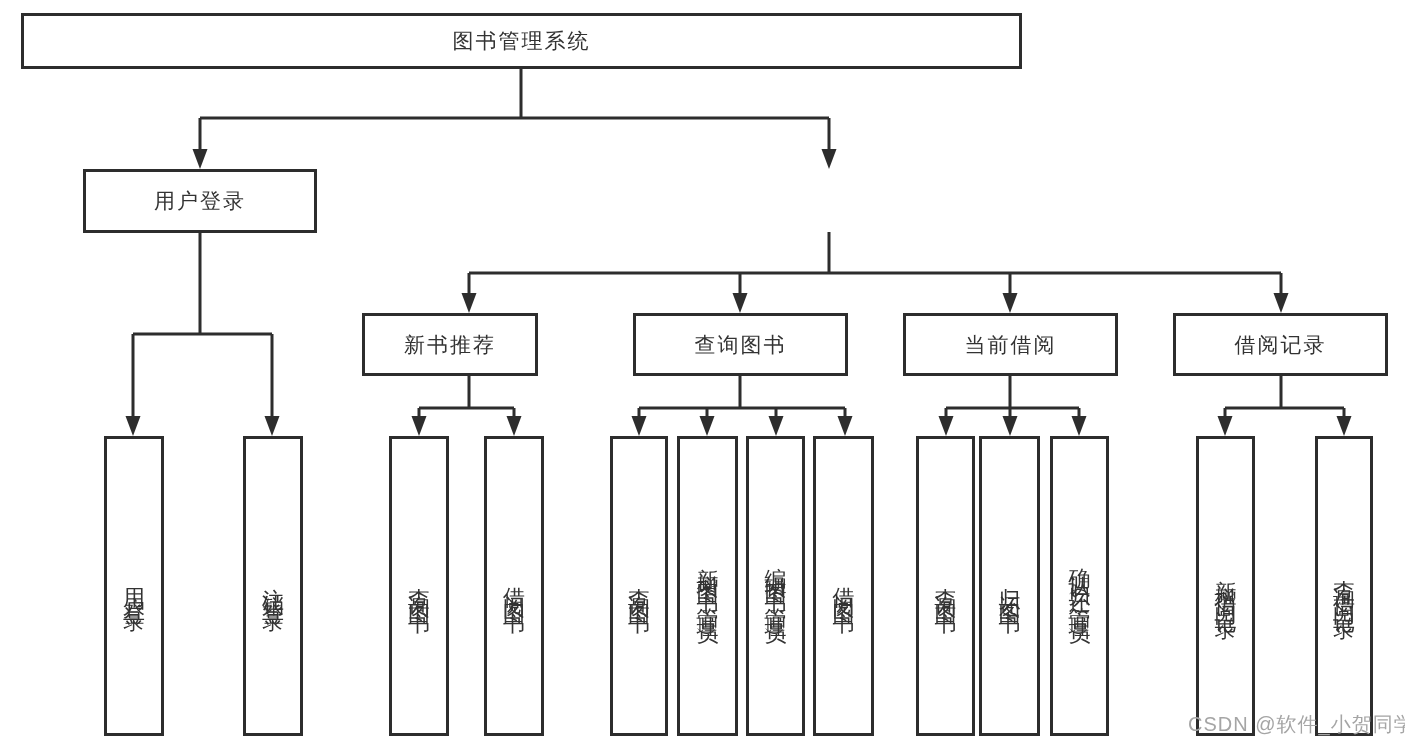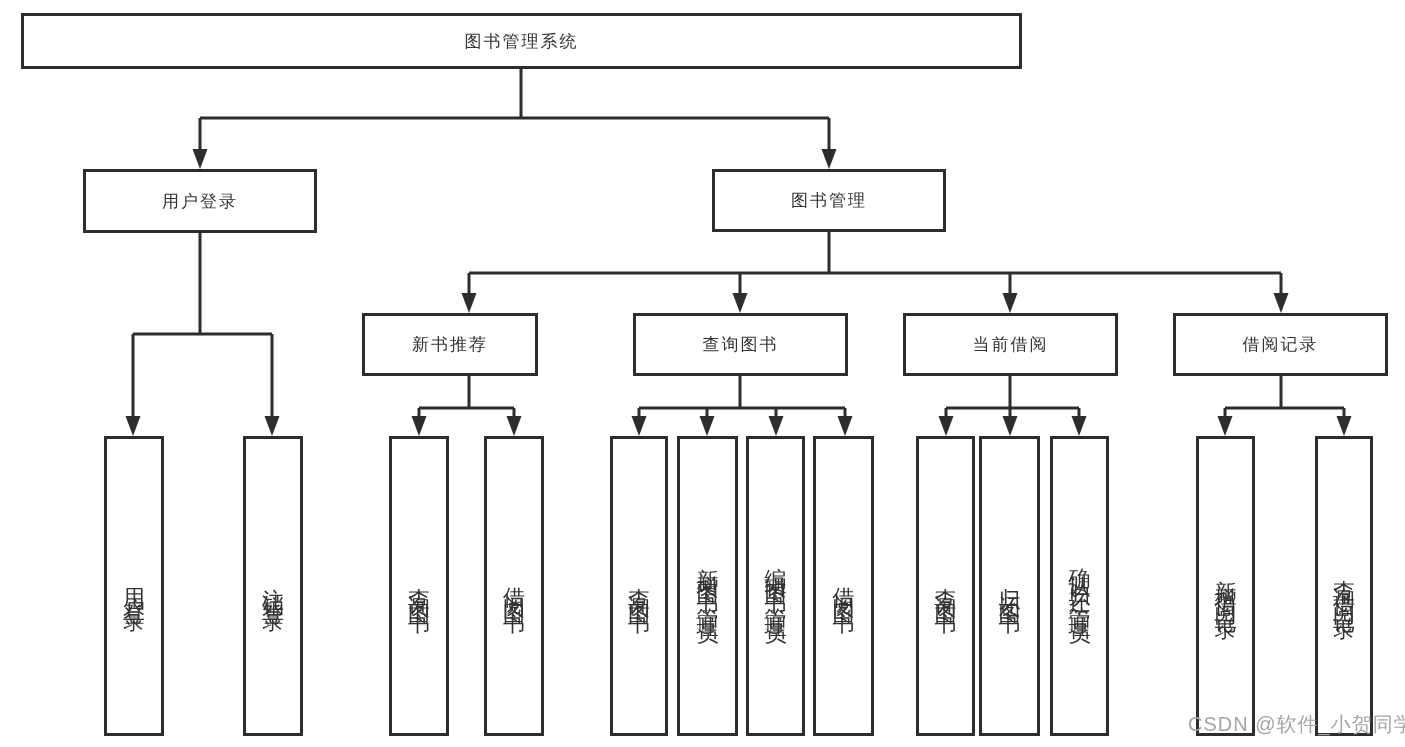--- a/index.html
+++ b/index.html
@@ -12,21 +12,21 @@
     overflow:hidden;
   }
   .connectors { position:absolute; left:0; top:0; width:1405px; height:747px; }
   .node {
     position:absolute;
     background:#ffffff;
     border:3px solid #2d2d2d;
     display:flex; align-items:center; justify-content:center;
   }
   .node .hlabel {
-    font-size:17px; color:#333333; letter-spacing:2px; white-space:nowrap;
+    font-size:21px; color:#333333; letter-spacing:2px; white-space:nowrap;
   }
   .leaf { border-width:3px; }
   .leaf .vlabel {
     writing-mode:vertical-rl; text-orientation:mixed;
     font-size:22px; color:#333333; letter-spacing:8px; line-height:1;
     white-space:nowrap;
   }
   
   .n-root            { left:21px;   top:13px;  width:1001px; height:56px; }
   .n-user-login      { left:83px;   top:169px; width:234px;  height:64px; }
@@ -95,23 +95,20 @@
     <path fill="#2d2d2d" d="M1336.5 416 h15 l-7.5 20 z"></path>
   </svg>
 
   <div class="node n-root">
     <span class="hlabel">图书管理系统</span>
   </div>
 
   <div class="node n-user-login">
     <span class="hlabel">用户登录</span>
   </div>
-  <div class="node n-book-mgmt">
-    <span class="hlabel">图书管理</span>
-  </div>
 
   <div class="node n-new-book">
     <span class="hlabel">新书推荐</span>
   </div>
   <div class="node n-book-borrow">
     <span class="hlabel">查询图书</span>
   </div>
   <div class="node n-current-borrow">
     <span class="hlabel">当前借阅</span>
   </div>

